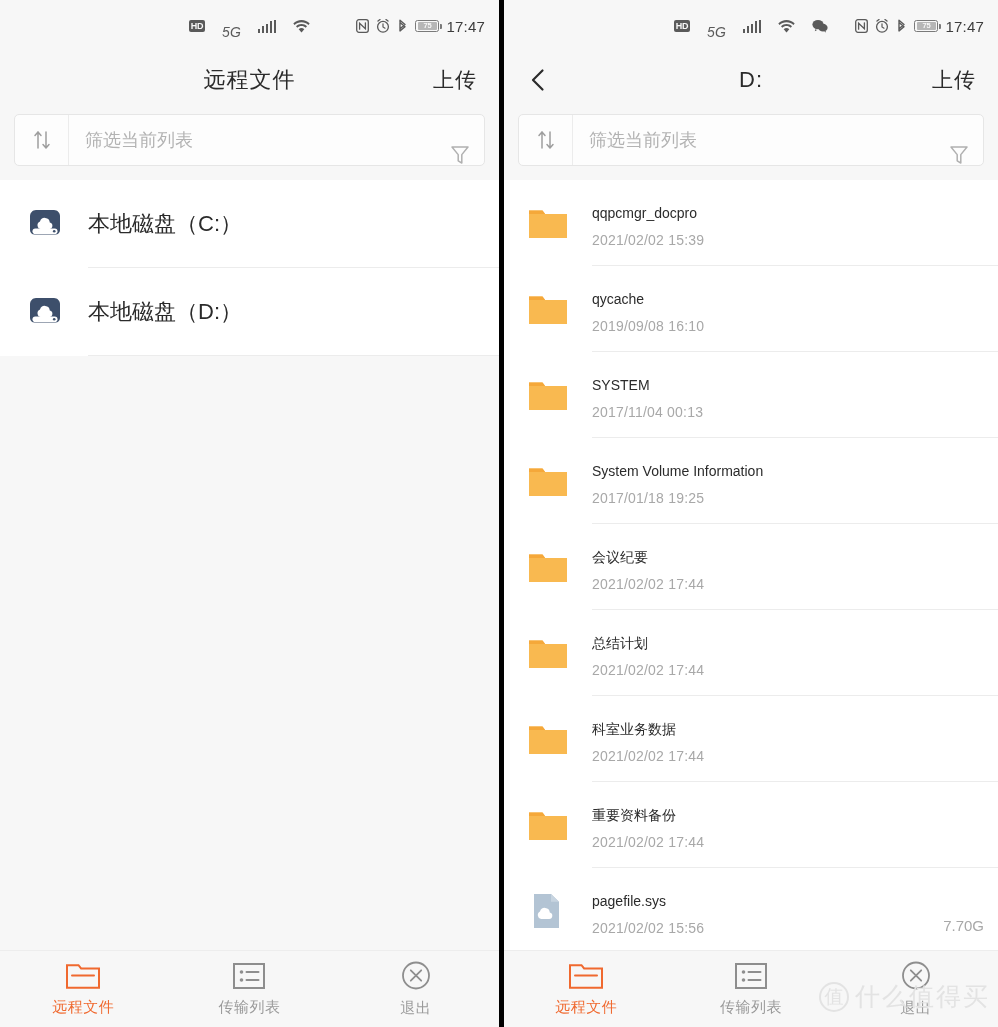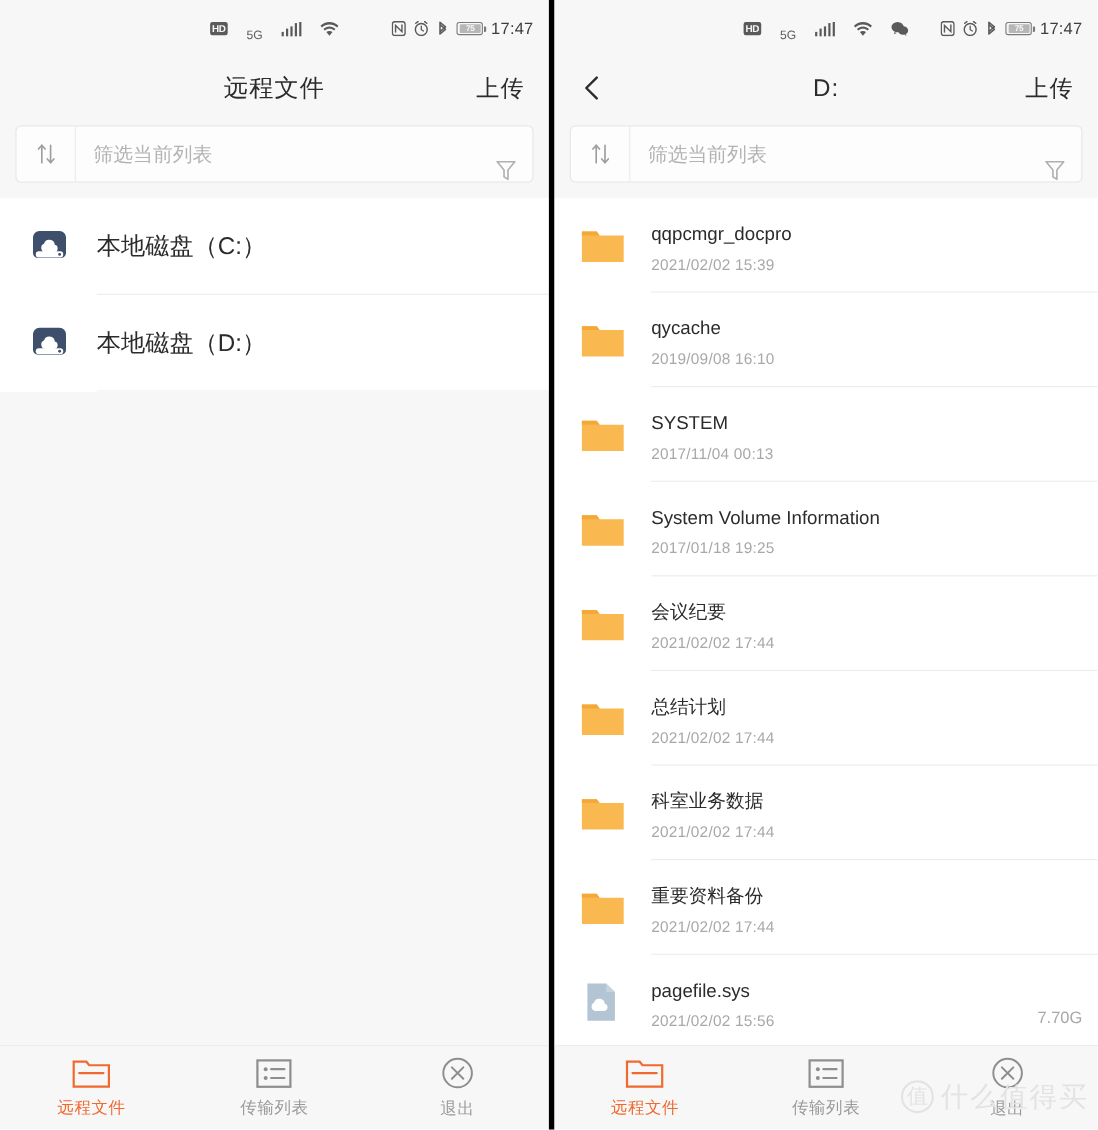--- a/index.html
+++ b/index.html
@@ -34,21 +34,21 @@
   .sb-right {
     position: absolute; right: 14px;
     display: flex; align-items: center; gap: 7px;
   }
   .hd-badge {
     background: #5a5a5a; color: #f7f7f7;
     font-size: 9px; font-weight: bold;
     padding: 1px 2px 1px 2px; border-radius: 2px;
     letter-spacing: -0.3px; line-height: 10px;
   }
-  .g5 { font-size: 11px; color: #5a5a5a; align-self: flex-start; margin-top: 12px; }
+  .g5 { font-size: 14px; color: #5a5a5a; align-self: flex-start; margin-top: 12px; font-style: italic; }
   .bars { display: flex; align-items: flex-end; gap: 1.5px; height: 13px; }
   .bars i { width: 2.5px; background: #5a5a5a; display: block; }
   .bars i:nth-child(1) { height: 4px; }
   .bars i:nth-child(2) { height: 6.5px; }
   .bars i:nth-child(3) { height: 9px; }
   .bars i:nth-child(4) { height: 11.5px; }
   .bars i:nth-child(5) { height: 13px; }
   .clock-text { font-size: 15px; color: #3d3d3d; letter-spacing: 0.2px; }
   .batt {
     width: 24px; height: 12px; border: 1.4px solid #7a7a7a; border-radius: 2.5px;
@@ -108,21 +108,21 @@
     height: 86px; padding-left: 22px; position: relative;
   }
   .listrow::after {
     content: ""; position: absolute; left: 88px; right: 0; bottom: 0;
     height: 1px; background: #ececec;
   }
   .row-icon { width: 66px; flex: 0 0 66px; display: flex; align-items: center; }
   .row-body { flex: 1; min-width: 0; padding-right: 14px; display: flex; align-items: center; }
   .row-textcol { flex: 1; min-width: 0; }
   .row-name {
-    font-size: 17px; color: #2b2b2b; line-height: 28px;
+    font-size: 14px; color: #2b2b2b; line-height: 28px;
     white-space: nowrap; overflow: hidden; text-overflow: ellipsis;
   }
   .row-meta { font-size: 14px; color: #a8a8a8; margin-top: 5px; letter-spacing: 0.2px; }
   .row-size { font-size: 15px; color: #a8a8a8; flex: 0 0 auto; padding-left: 12px; align-self: flex-end; margin-bottom: 2px; }
   .drive-row { height: 88px; padding-left: 22px; }
   .drive-row .row-name { font-size: 22px; }
 
   .filler { background: #f7f7f7; flex: 1 1 auto; }
 
   

